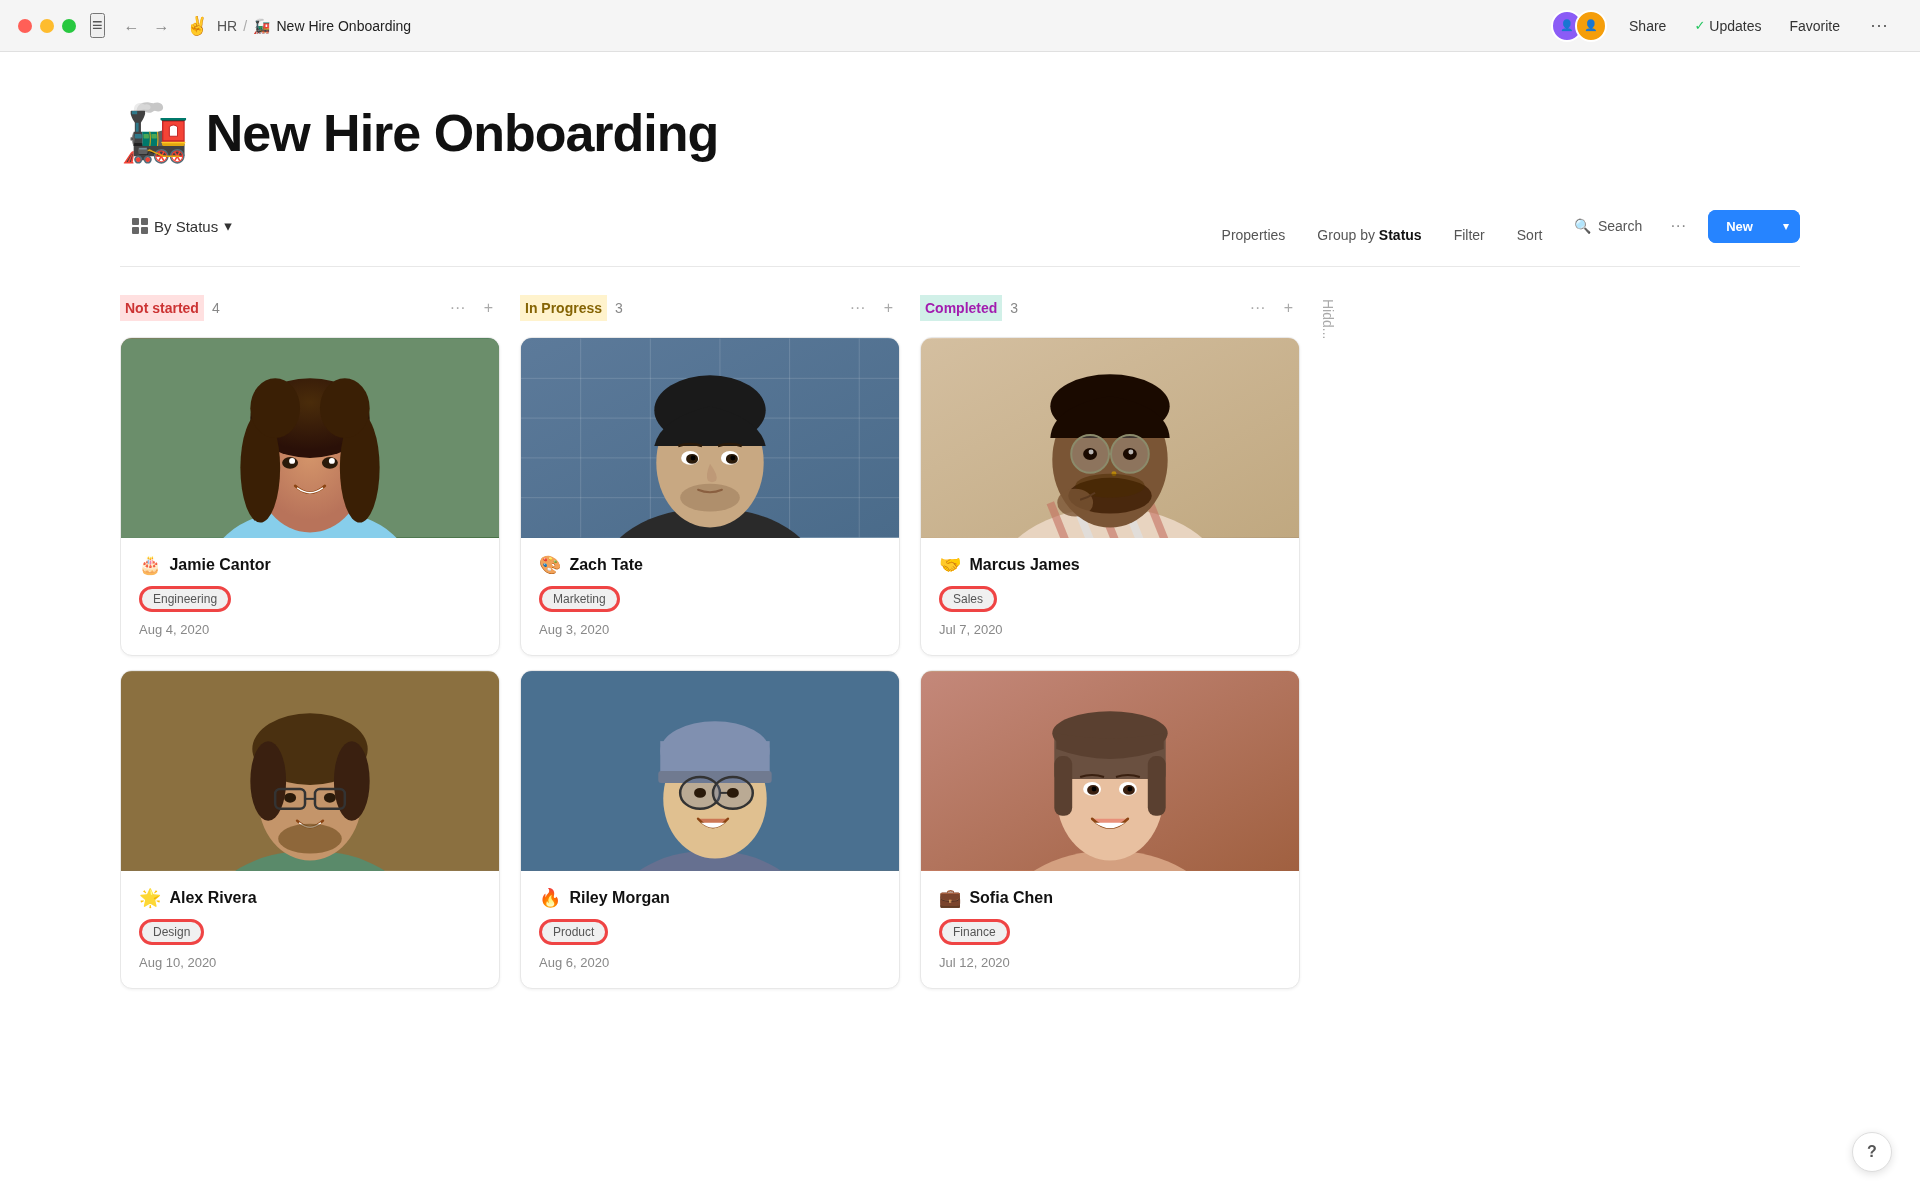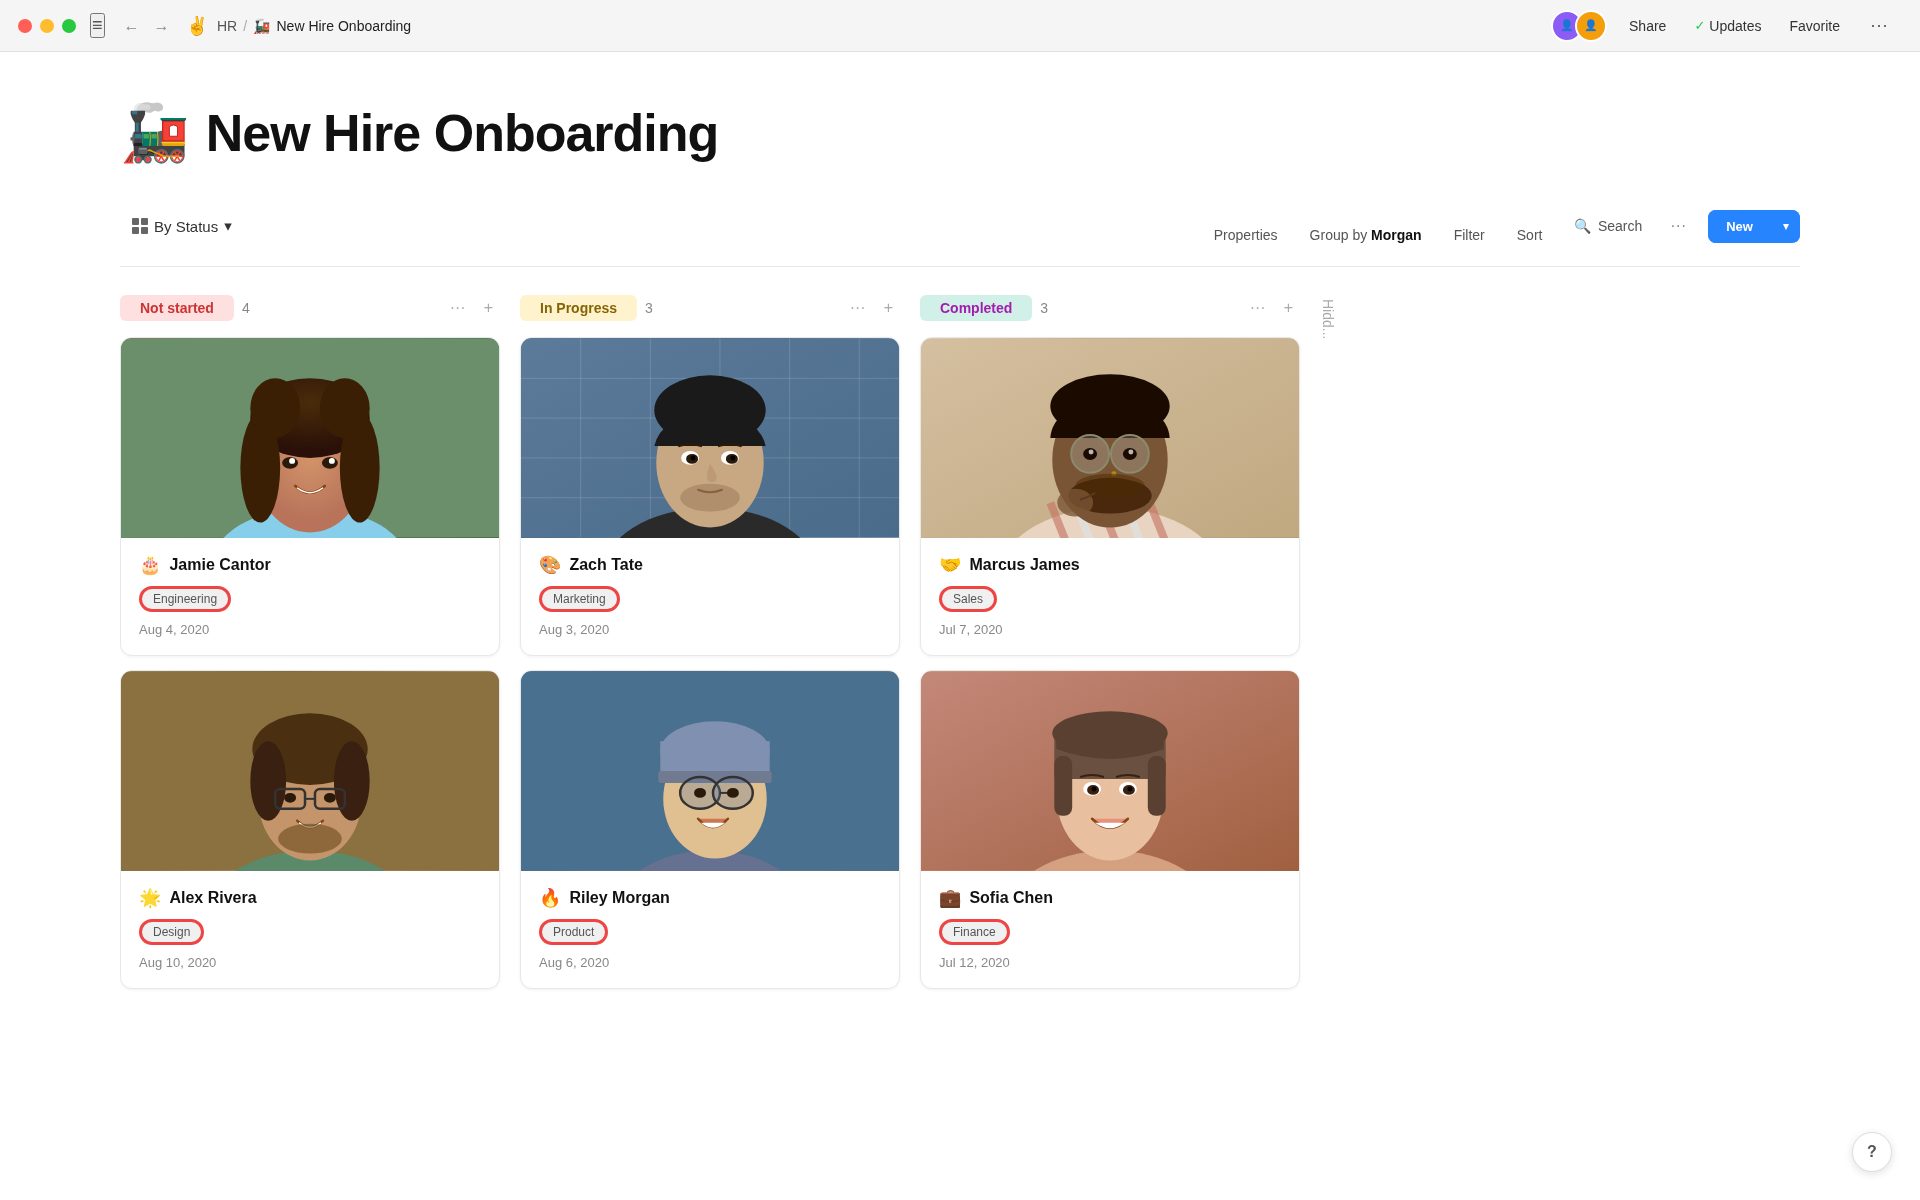--- a/index.html
+++ b/index.html
@@ -273,22 +273,22 @@
       width: 380px;
       flex-shrink: 0;
     }
     .column-header {
       display: flex;
       align-items: center;
       gap: 8px;
       margin-bottom: 16px;
     }
     .status-badge {
-      padding: 5px 20px;
-      border-radius: 6px;
+      padding: 5px 5px;
+      border-radius: 0;
       font-size: 14px;
       font-weight: 600;
     }
     .status-not-started {
       background: #ffe0e0;
       color: #cc3333;
     }
     .status-in-progress {
       background: #fff3cd;
       color: #856404;
@@ -476,21 +476,21 @@
         </div>
         <span>By Status</span>
         <span>▾</span>
       </button>
     </div>
     <div class="toolbar-center">
       <button class="toolbar-action">
         <span>Properties</span>
       </button>
       <button class="toolbar-action group-by">
-        <span>Group by</span>&nbsp;<span class="bold" style="font-weight:700;color:#111;">Morgan</span>
+        <span>Group by</span>&nbsp;<span class="bold" style="font-weight:700;color:#111;">Status</span>
       </button>
       <button class="toolbar-action">
         <span>Filter</span>
       </button>
       <button class="toolbar-action">
         <span>Sort</span>
       </button>
       <button class="toolbar-search">
         <span>🔍</span>
         <span>Search</span>

